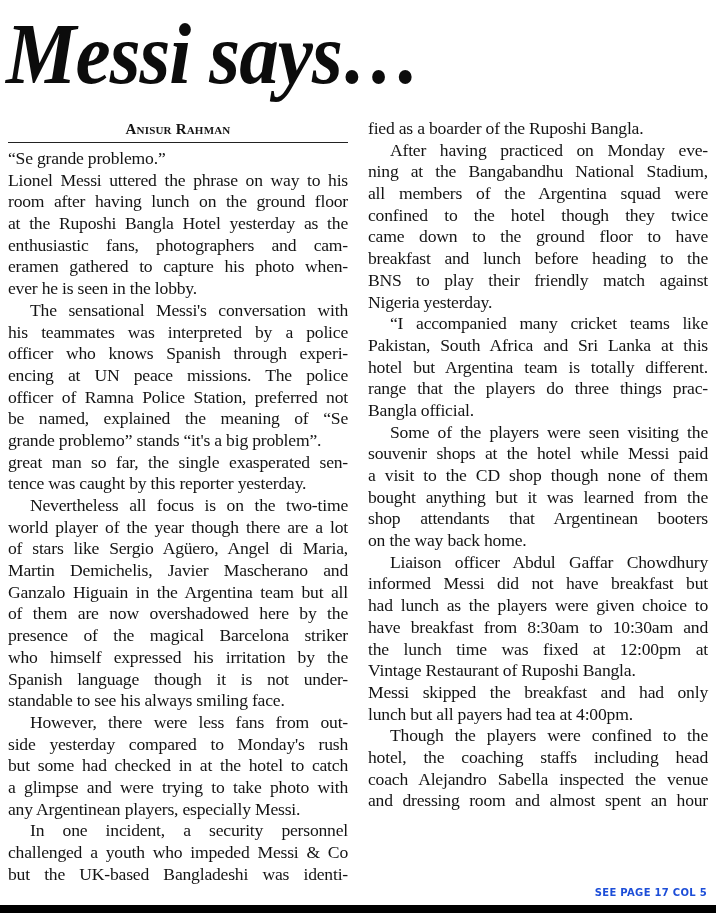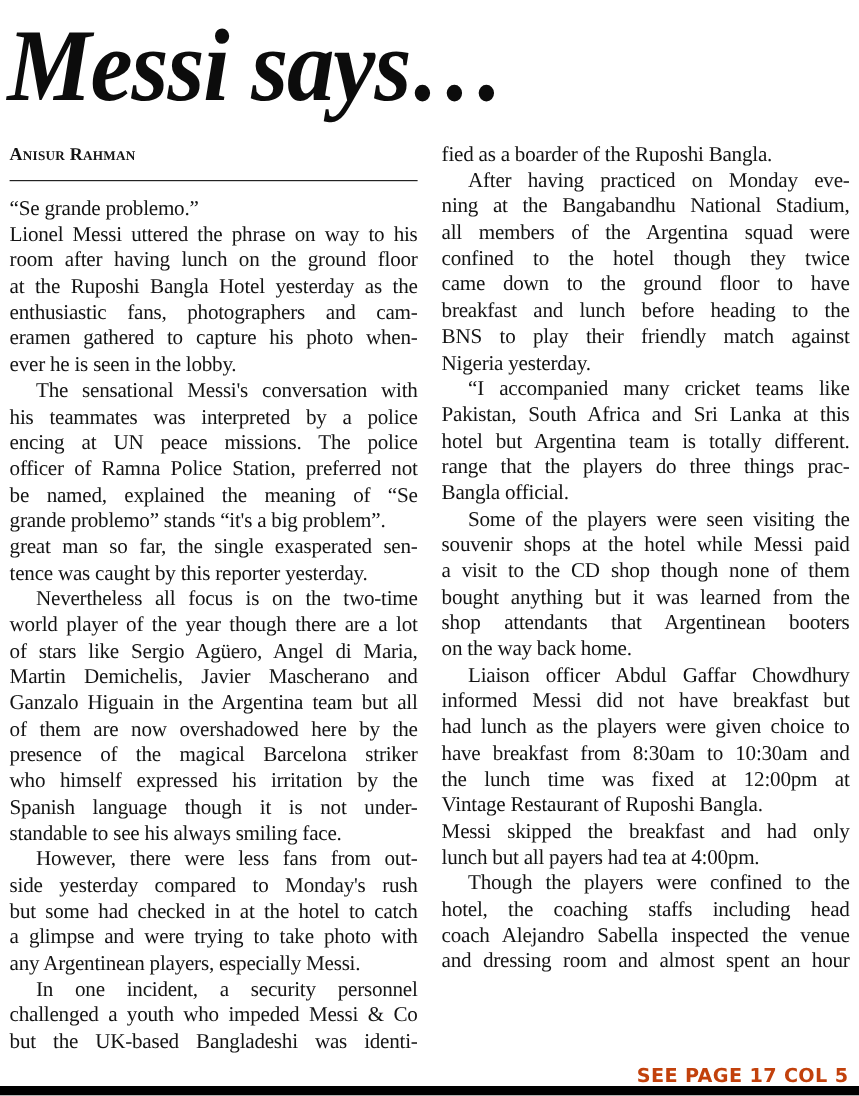--- a/index.html
+++ b/index.html
@@ -24,38 +24,39 @@
     width: 340px;
   }
   .col.left { left: 8px; }
   .col.right { left: 368px; top: 118px; }
   .byline {
     font-family: "Liberation Serif", serif;
     font-weight: bold; font-size: 15px;
     font-variant: small-caps; letter-spacing: 0.2px;
     height: 22px; line-height: 22px;
     border-bottom: 1.5px solid #222;
-    margin-bottom: 12px;
-    padding-bottom: 10px;
+    margin-bottom: 5px;
+    padding-bottom: 2px;
+    text-align: center;
   }
   .lines { font-size: 0; }
   .line {
     display: block;
     font-family: "Liberation Serif", serif;
     font-size: 17.6px; line-height: 21.7px; height: 21.7px;
     white-space: nowrap; overflow: visible;
     text-align: justify; text-align-last: justify;
     letter-spacing: -0.2px;
   }
   .line.last { text-align-last: left; }
   .line.indent { padding-left: 22px; }
   .jump {
     position: absolute; right: 9px; top: 887px;
     font-family: "DejaVu Sans", sans-serif; font-weight: bold;
-    font-size: 16px; letter-spacing: 0.3px; color: #c2410c;
+    font-size: 10px; letter-spacing: 0.3px; color: #1d4ed8;
   }
   .bottom-bar {
     position: absolute; left: 0; right: 0; bottom: 0; height: 8px;
     background: #000;
   }
 </style>
 </head>
 <body>
 
 <h1 class="headline">Messi says…</h1>
@@ -65,20 +66,21 @@
   <div class="lines" id="left-lines">
       <span class="line last">“Se grande problemo.”</span>
       <span class="line">Lionel Messi uttered the phrase on way to his</span>
       <span class="line">room after having lunch on the ground floor</span>
       <span class="line">at the Ruposhi Bangla Hotel yesterday as the</span>
       <span class="line">enthusiastic fans, photographers and cam-</span>
       <span class="line">eramen gathered to capture his photo when-</span>
       <span class="line last">ever he is seen in the lobby.</span>
       <span class="line indent">The sensational Messi's conversation with</span>
       <span class="line">his teammates was interpreted by a police</span>
+      <span class="line">officer who knows Spanish through experi-</span>
       <span class="line">encing at UN peace missions. The police</span>
       <span class="line">officer of Ramna Police Station, preferred not</span>
       <span class="line">be named, explained the meaning of “Se</span>
       <span class="line last">grande problemo” stands “it's a big problem”.</span>
       <span class="line">great man so far, the single exasperated sen-</span>
       <span class="line last">tence was caught by this reporter yesterday.</span>
       <span class="line indent">Nevertheless all focus is on the two-time</span>
       <span class="line">world player of the year though there are a lot</span>
       <span class="line">of stars like Sergio Agüero, Angel di Maria,</span>
       <span class="line">Martin Demichelis, Javier Mascherano and</span>

